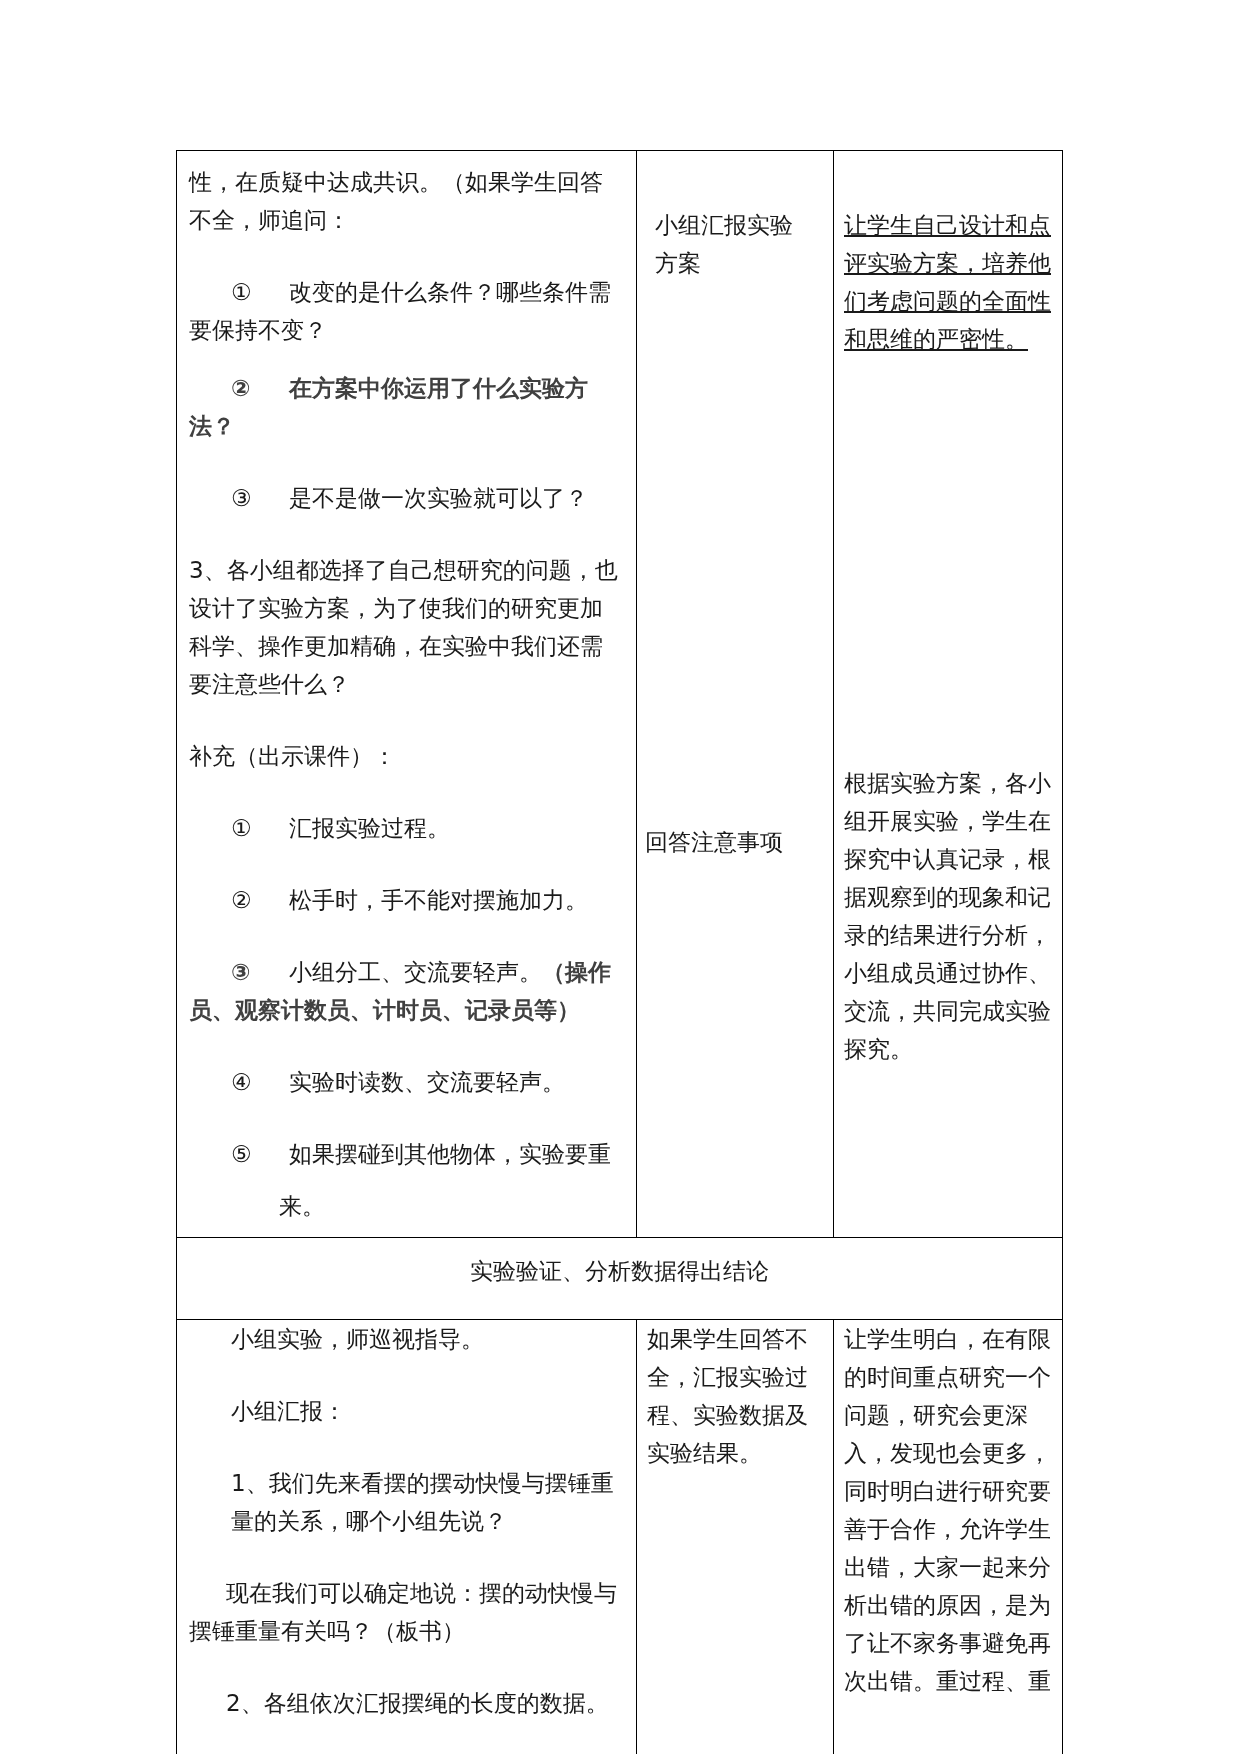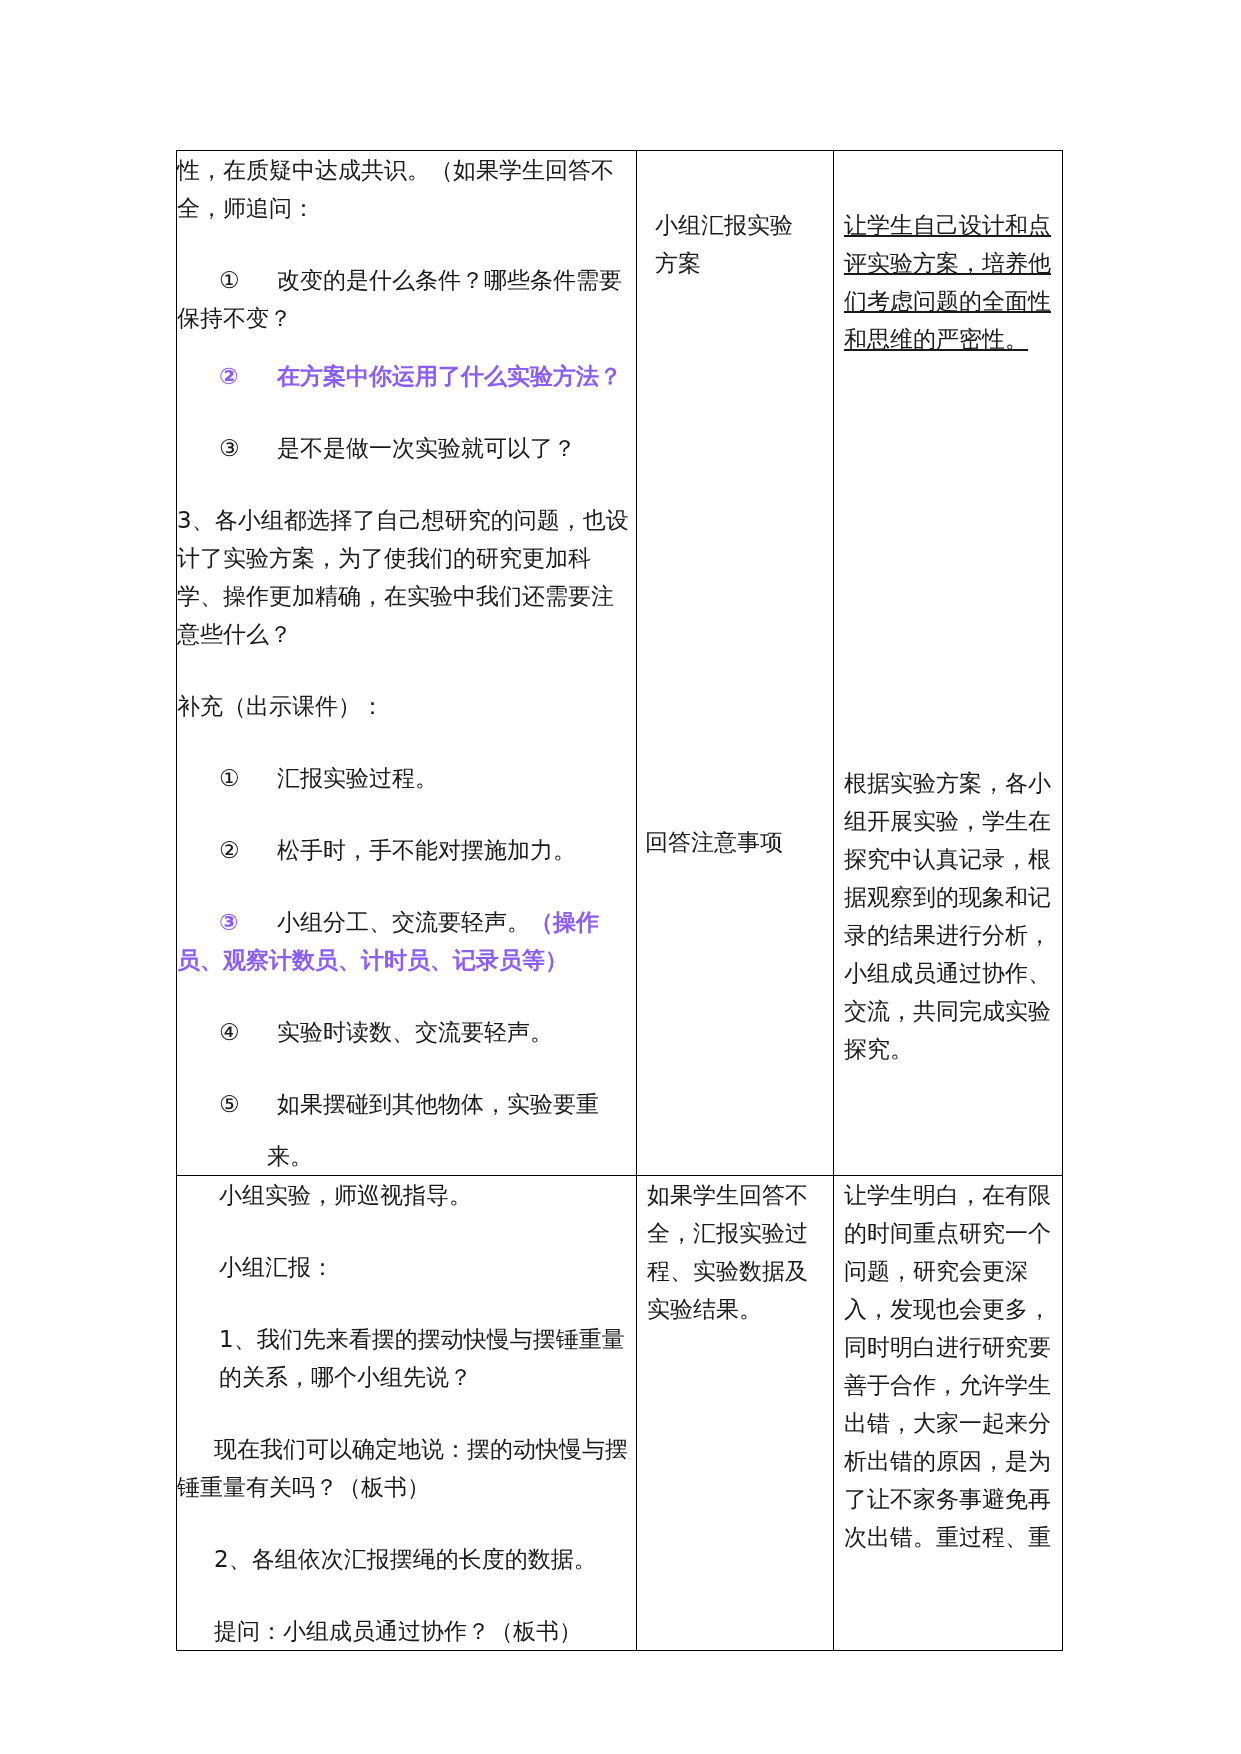--- a/index.html
+++ b/index.html
@@ -1,28 +1,28 @@
 <!DOCTYPE html>
 <html><head>
 <meta charset="utf-8">
 <style>
   html, body { margin: 0; padding: 0; background: #ffffff; }
   body { width: 1241px; height: 1754px; position: relative; font-family: "DejaVu Sans", "Liberation Sans", sans-serif; color: #1a1a1a; }
   .page { position: absolute; left: 0; top: 0; width: 1241px; height: 1754px; }
   table.lesson { position: absolute; left: 176px; top: 150px; width: 886px; border-collapse: collapse; table-layout: fixed; }
-  table.lesson td { border: 1.5px solid #000; vertical-align: top; padding: 0; }
+  table.lesson td { border: 1.5px solid #000; vertical-align: top; padding: 12px; }
   .c1 { width: 460px; }
   .c2 { width: 197px; }
   .c3 { width: 229px; }
   .txt { font-size: 23px; line-height: 38px; }
   .p { margin: 0; }
   .gap { margin-top: 34px; }
   .ind { padding-left: 42px; }
   .circ { display: inline-block; width: 58px; padding-left: 42px; }
-  .red { color: #8b5cf6; font-weight: bold; }
+  .red { color: #404040; font-weight: bold; }
   .cell1 { padding: 4px 10px 20px 10px; }
   .cell-mid { text-align: left; padding: 0 8px; }
   .cell-right { padding: 0 6px 0 10px; }
   .section-row td { height: 57px; text-align: center; vertical-align: top; }
   .section-title { font-size: 23px; line-height: 38px; padding-top: 2px; }
 </style>
 </head>
 <body>
 
 <div class="page">
@@ -52,20 +52,25 @@
     <td class="cell-mid txt" style="position:relative;">
       <div style="position:absolute; left:18px; right:18px; top:55px;">小组汇报实验方案</div>
       <div style="position:absolute; left:8px; right:8px; top:672px;">回答注意事项</div>
     </td>
     <td class="cell-right txt" style="position:relative;">
       <div style="position:absolute; left:10px; right:10px; top:55px;text-decoration:underline;">让学生自己设计和点评实验方案，培养他们考虑问题的全面性和思维的严密性。</div>
       <div style="position:absolute; left:10px; right:0px; top:613px;">根据实验方案，各小组开展实验，学生在探究中认真记录，根据观察到的现象和记录的结果进行分析，小组成员通过协作、交流，共同完成实验探究。</div>
     </td>
   </tr>
 
+  <tr class="section-row">
+    <td colspan="3">
+      <div class="section-title">实验验证、分析数据得出结论</div>
+    </td>
+  </tr>
 
   <tr style="height:440px;">
     <td class="cell1 txt" style="padding-top:0;">
       <p class="p ind">小组实验，师巡视指导。</p>
       <p class="p gap ind">小组汇报：</p>
       <p class="p gap ind">1、我们先来看摆的摆动快慢与摆锤重量的关系，哪个小组先说？</p>
       <p class="p gap" style="text-indent:37px;">现在我们可以确定地说：摆的动快慢与摆锤重量有关吗？（板书）</p>
       <p class="p gap" style="padding-left:37px;">2、各组依次汇报摆绳的长度的数据。</p>
       <p class="p gap" style="padding-left:37px;">提问：小组成员通过协作？（板书）</p>
     </td>

